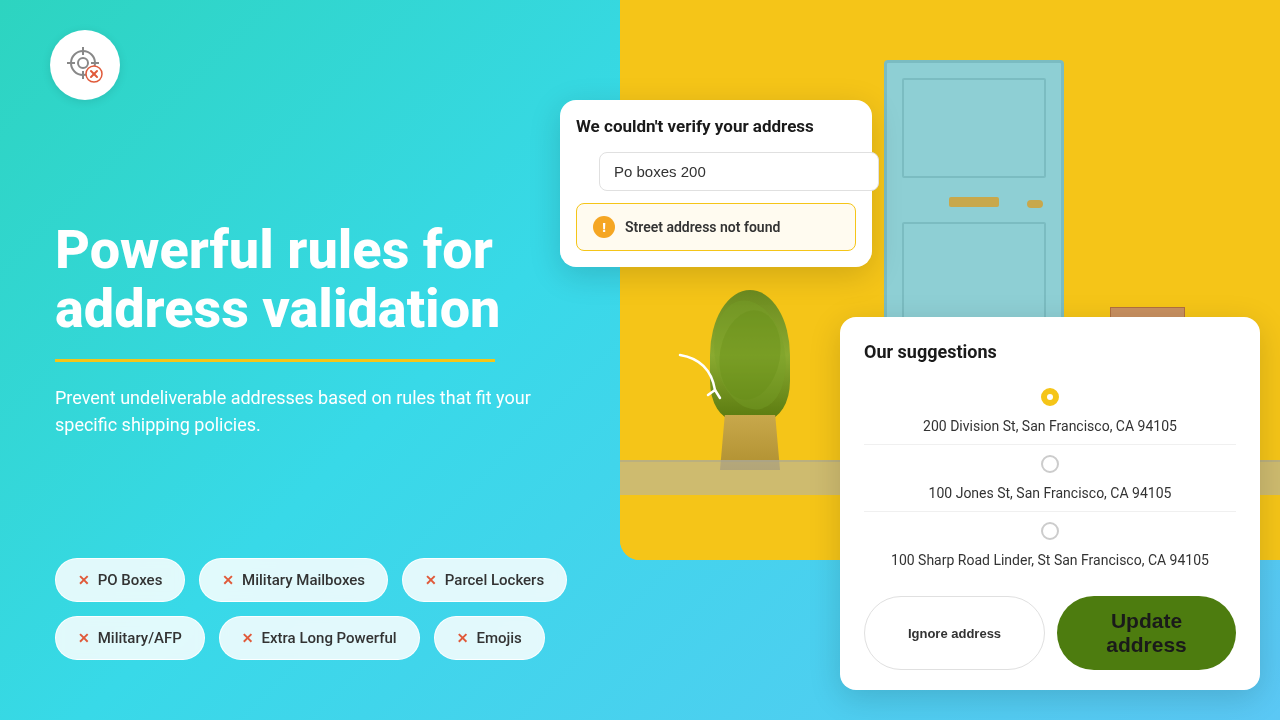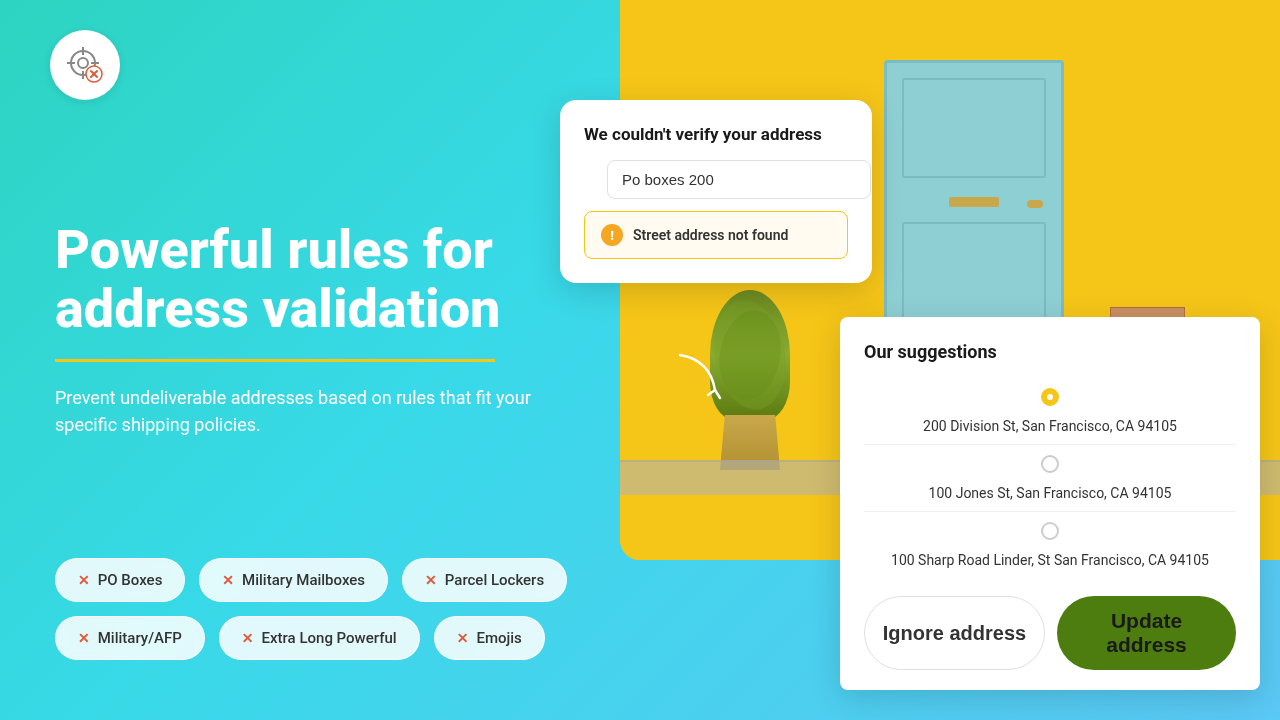--- a/index.html
+++ b/index.html
@@ -171,21 +171,21 @@
     }
 
     
     .verify-card {
       position: absolute;
       top: 100px;
       left: 560px;
       width: 312px;
       background: white;
       border-radius: 16px;
-      padding: 24px;
+      padding: 16px;
       box-shadow: 0 8px 32px rgba(0,0,0,0.15);
       z-index: 10;
     }
 
     .verify-title {
       font-size: 17px;
       font-weight: 700;
       color: #1a1a1a;
       margin-bottom: 16px;
     }
@@ -239,21 +239,21 @@
       z-index: 10;
     }
 
     
     .suggestions-card {
       position: absolute;
       bottom: 30px;
       right: 20px;
       width: 420px;
       background: white;
-      border-radius: 8px;
+      border-radius: 16px;
       padding: 24px 24px 20px;
       box-shadow: 0 8px 32px rgba(0,0,0,0.15);
       z-index: 10;
     }
 
     .suggestions-title {
       font-size: 18px;
       font-weight: 700;
       color: #1a1a1a;
       margin-bottom: 16px;
@@ -302,21 +302,21 @@
       gap: 12px;
       margin-top: 18px;
     }
 
     .btn-ignore {
       flex: 1;
       padding: 13px;
       border: 1.5px solid #e0e0e0;
       border-radius: 50px;
       background: white;
-      font-size: 20px;
+      font-size: 13px;
       font-weight: 600;
       color: #333;
       cursor: pointer;
       text-align: center;
     }
 
     .btn-update {
       flex: 1;
       padding: 13px;
       border: none;

